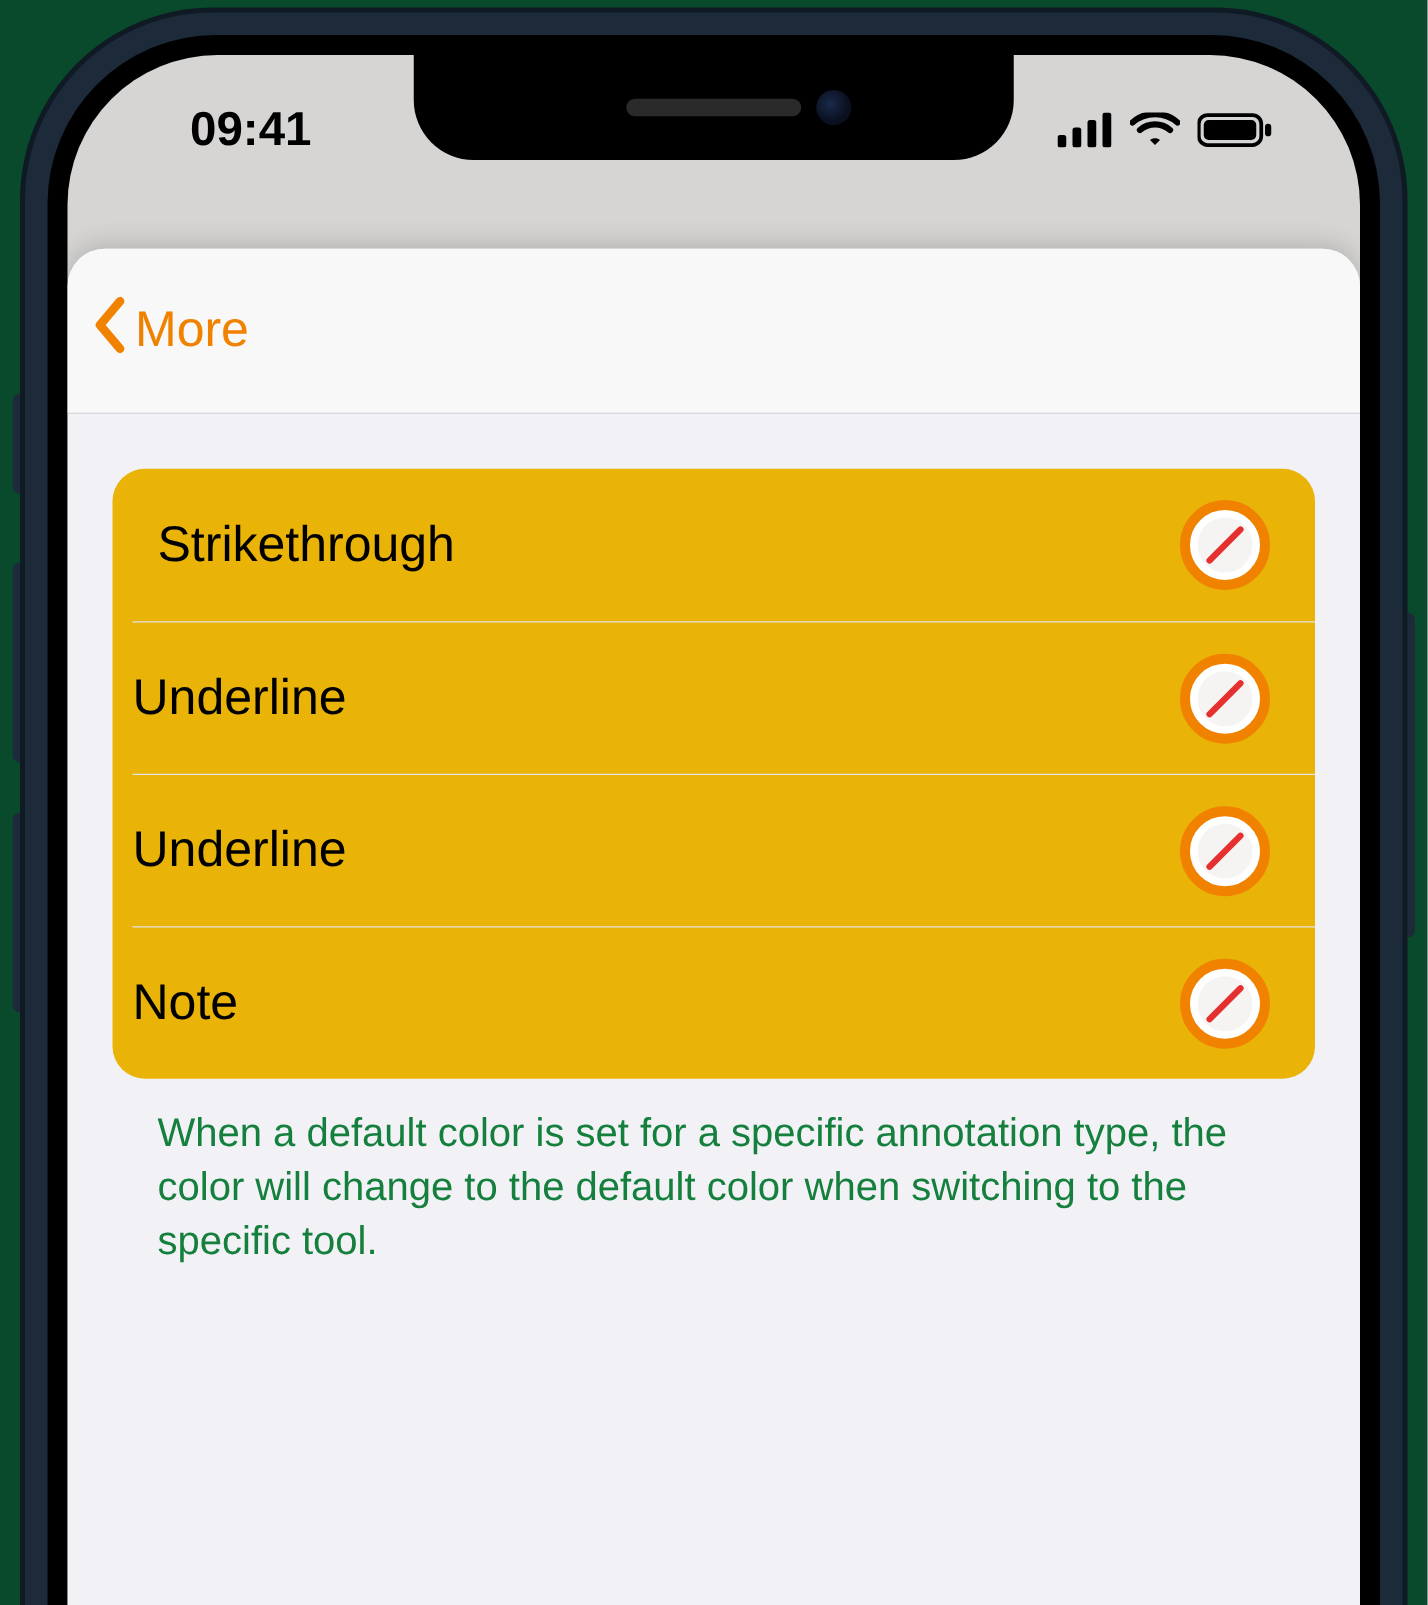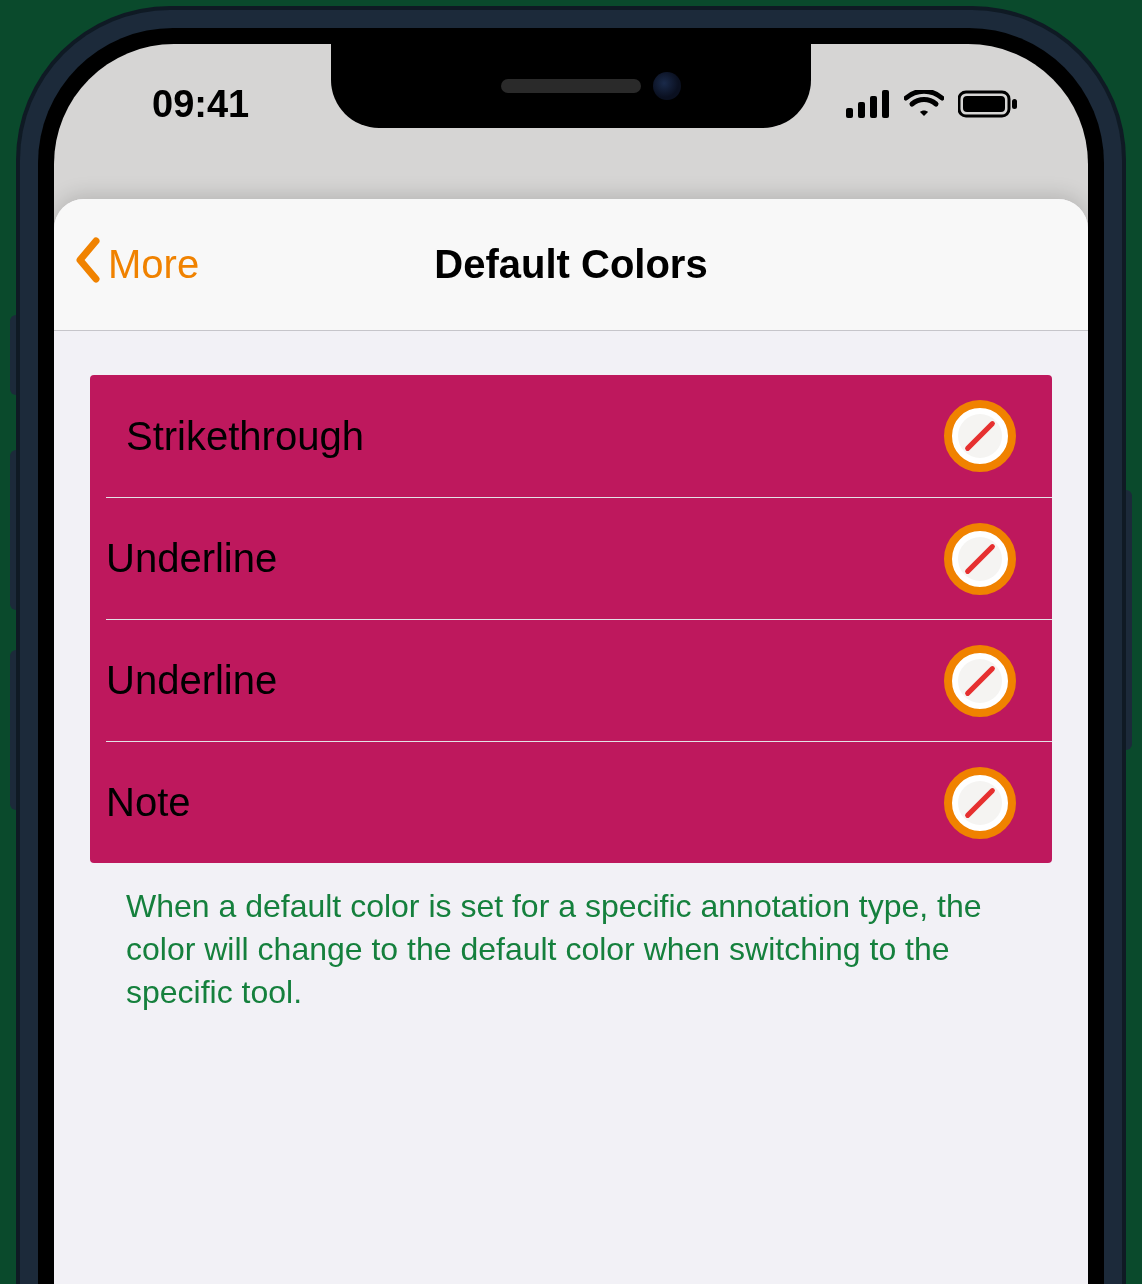--- a/index.html
+++ b/index.html
@@ -135,22 +135,22 @@
     left: 0; right: 0;
     text-align: center;
     font-size: 40px;
     font-weight: 600;
     color: #000;
     pointer-events: none;
   }
 
   .content { padding: 44px 36px 0 36px; }
   .group {
-    background: #be185d;
-    border-radius: 4px;
+    background: #eab308;
+    border-radius: 26px;
     overflow: hidden;
   }
   .row {
     display: flex;
     align-items: center;
     justify-content: space-between;
     padding: 0 36px;
     height: 122px;
   }
   .row + .row { border-top: 1px solid #e3e2e7; margin-left: 16px; padding-left: 0; }
@@ -243,21 +243,20 @@
         <div class="sheet">
           <div class="nav-bar">
             <div class="back-btn">
               <span>
                 <svg width="30" height="46" viewBox="0 0 30 46">
                   <polyline points="24,4 8,23 24,42"></polyline>
                 </svg>
               </span>
               <span>More</span>
             </div>
-            <div class="nav-title">Default Colors</div>
           </div>
 
           <div class="content">
             <div class="group">
 
               <div class="row">
                 <span class="row-label">Strikethrough</span>
                 <span class="color-swatch"></span>
               </div>
 

